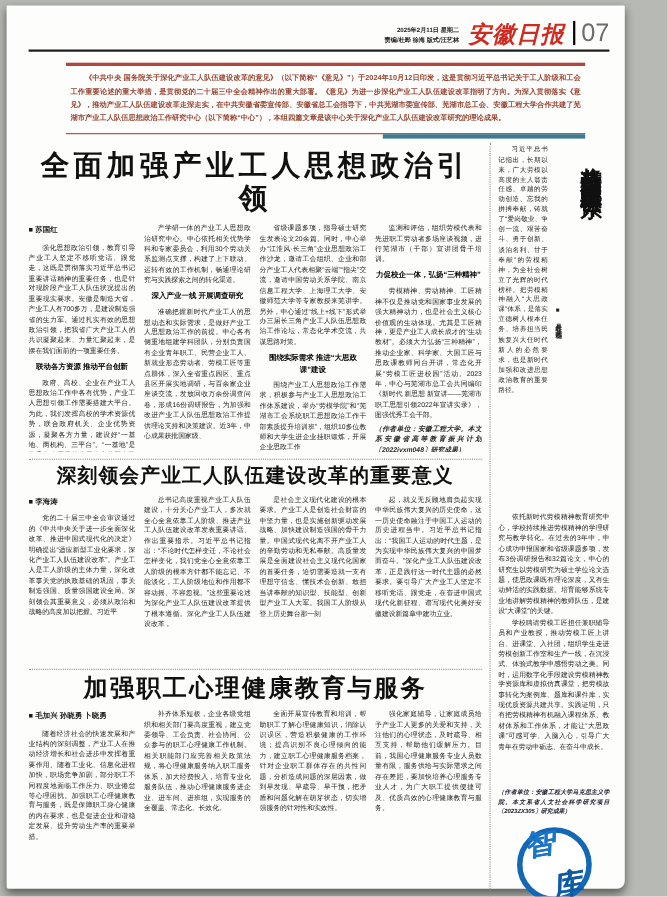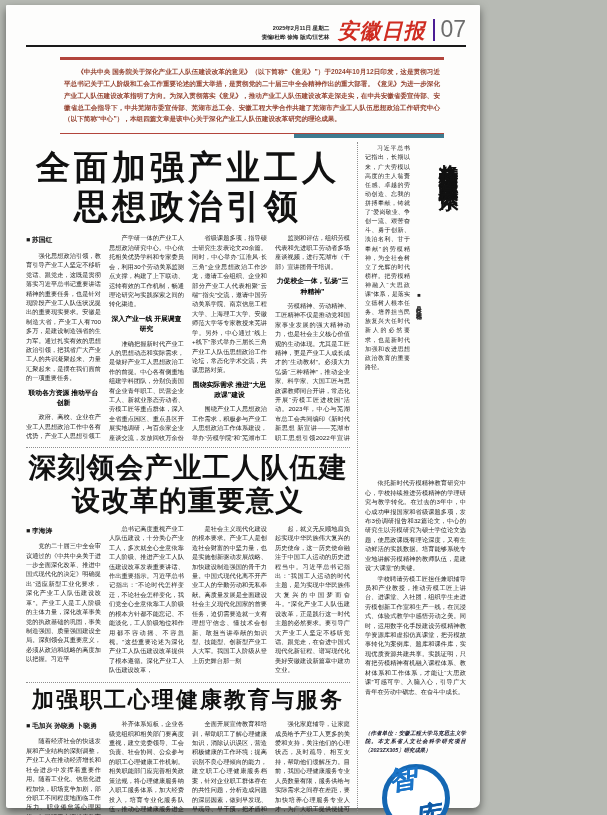--- a/index.html
+++ b/index.html
@@ -1,42 +1,42 @@
 <!DOCTYPE html>
 <html><head>
 <meta charset="utf-8">
 <style>
   html,body{margin:0;padding:0;}
   body{width:607px;height:815px;background:#b7bab4;position:relative;overflow:hidden;
        font-family:"Liberation Sans",sans-serif;}
-  .sheet{position:absolute;left:6px;top:5px;width:474px;height:803px;background:#fdfdfc;
+  .sheet{position:absolute;left:6px;top:5px;width:562px;height:803px;background:#fdfdfc;
          box-shadow:0 4px 9px rgba(0,0,0,.5);border-radius:1px 1px 7px 2px;box-sizing:border-box;
          padding:6px 14px 6px 20px;}
   
   .hdr{display:flex;justify-content:flex-end;align-items:flex-end;gap:8px;
        border-bottom:2.5px solid #1a1a1a;padding-bottom:4px;height:30px;}
   .hdr-meta{text-align:right;font-size:5.6px;line-height:1.5;color:#222;font-weight:bold;}
   .masthead{font-family:"DejaVu Serif",serif;font-style:italic;font-weight:bold;
             font-size:21px;color:#cf2c21;line-height:1;letter-spacing:1px;}
-  .pageno{font-size:23px;color:#6d6d6d;line-height:.95;border-left:2px solid #4c1d95;
+  .pageno{font-size:23px;color:#6d6d6d;line-height:.95;border-left:2px solid #000000;
           padding-left:5px;font-family:"Liberation Sans",sans-serif;}
   
   .intro{margin:10px 22px 8px 34px;position:relative;border-top:3px solid #b2453c;
          border-bottom:1.5px solid #b2453c;padding:6px 4px 8px;}
   .intro p{margin:0;font-size:6.6px;line-height:1.8;text-align:justify;color:#964533;
            font-weight:bold;text-indent:2em;}
   .intro-bar{position:absolute;right:0;bottom:-4.5px;width:39%;height:4px;background:#3e7b90;}
   
   .main{display:flex;margin-top:2px;height:688px;}
   .left{flex:1;padding-right:7px;min-width:0;}
   .sidebar{width:101px;border-left:1px dotted #8f8f8f;padding-left:7px;box-sizing:content-box;}
   
   .art-title{font-weight:bold;color:#111;text-align:center;margin:6px 0 7px;line-height:1.15;}
-  .t1{font-size:34px;letter-spacing:4px;}
-  .t2{font-size:28px;letter-spacing:1px;margin-top:4px;}
+  .t1{font-size:26px;letter-spacing:4px;}
+  .t2{font-size:18px;letter-spacing:1px;margin-top:4px;}
   .t3{font-size:22px;letter-spacing:2px;font-family:"Liberation Serif",serif;margin-top:4px;text-align:center;}
   .cols{display:flex;gap:8px;overflow:hidden;}
   .cols>div{flex:1;min-width:0;overflow:hidden;}
   .h1cols{height:208px;}
   .h2cols{height:152px;}
   .h3cols{height:152px;}
   .blk{font-size:6.2px;line-height:1.52;text-align:justify;color:#1c1c1c;margin:0 0 1px;}
   .blk.p{text-indent:2em;}
   .blk.byline{font-weight:bold;font-size:6.8px;margin:2px 0 5px;text-indent:0;}
   .blk.sub{font-weight:bold;font-size:6.8px;text-align:center;margin:5px 0 4px;color:#000;}

